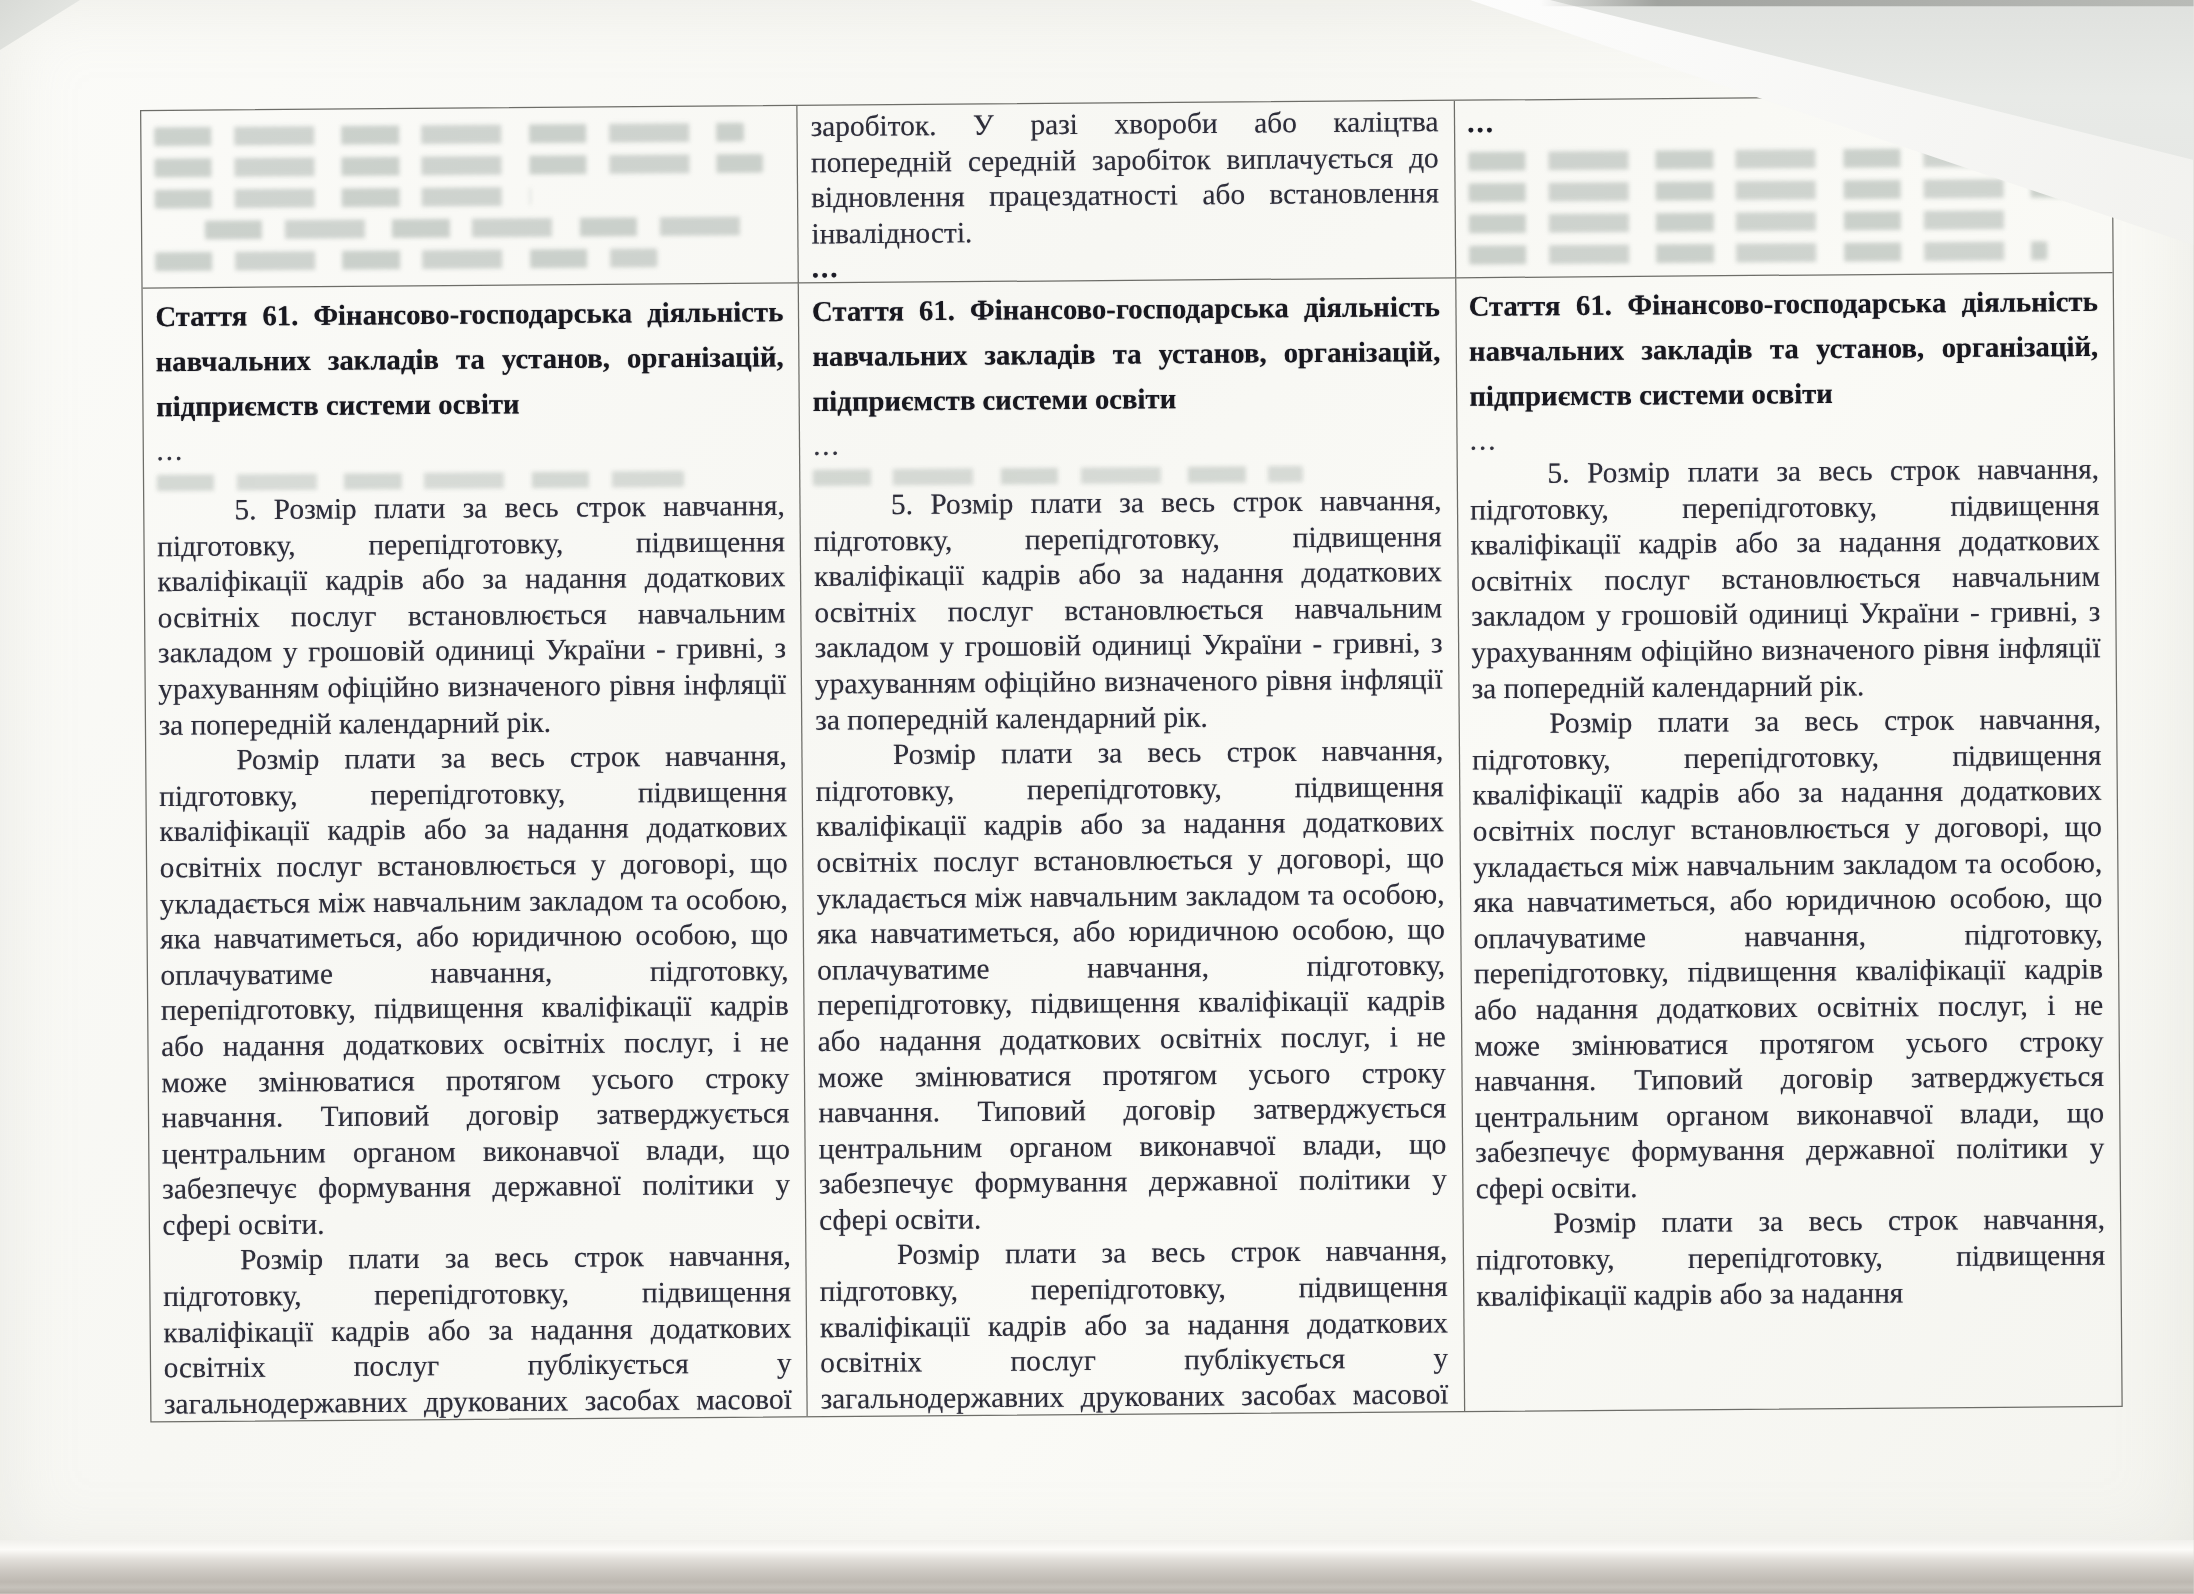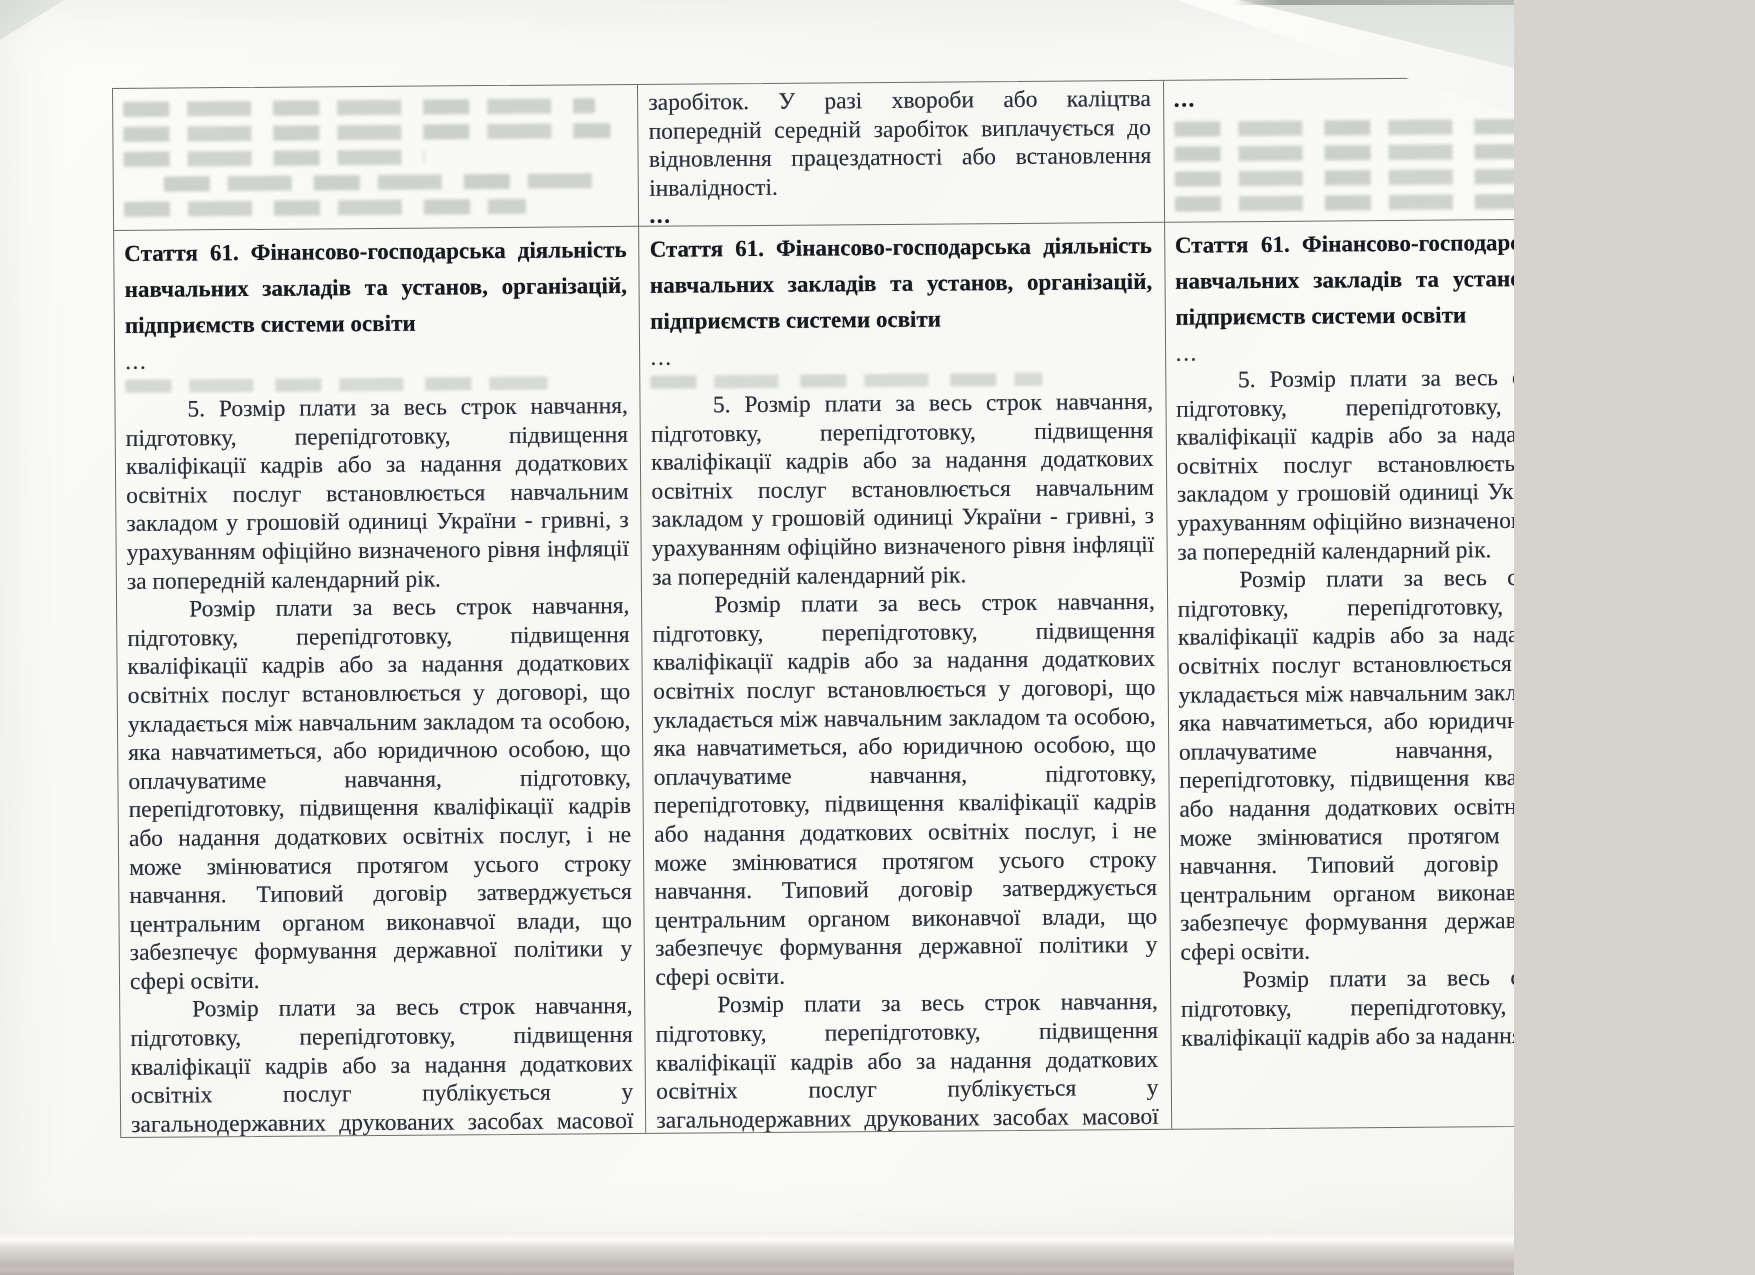--- a/index.html
+++ b/index.html
@@ -1,21 +1,21 @@
 <!DOCTYPE html>
 <html><head>
 <meta charset="utf-8">
 <style>
   html,body{margin:0;padding:0;}
   body{
     width:1755px;height:1275px;overflow:hidden;
     background:#d6d2cc;
     font-family:"Liberation Serif","DejaVu Serif",serif;
   }
-  .canvas{position:relative;width:1514px;height:1275px;overflow:hidden;}
+  .canvas{position:relative;width:1755px;height:1275px;overflow:hidden;}
 
   
   .paper{
     position:absolute;left:0;top:0;width:1755px;height:1248px;
     background:linear-gradient(128deg,#fbfbf8 0%,#f7f7f3 38%,#fafaf6 62%,#f4f4ef 100%);
     box-shadow:inset 0 0 60px rgba(190,190,180,.25);
   }
 
   
   .fold-white{

